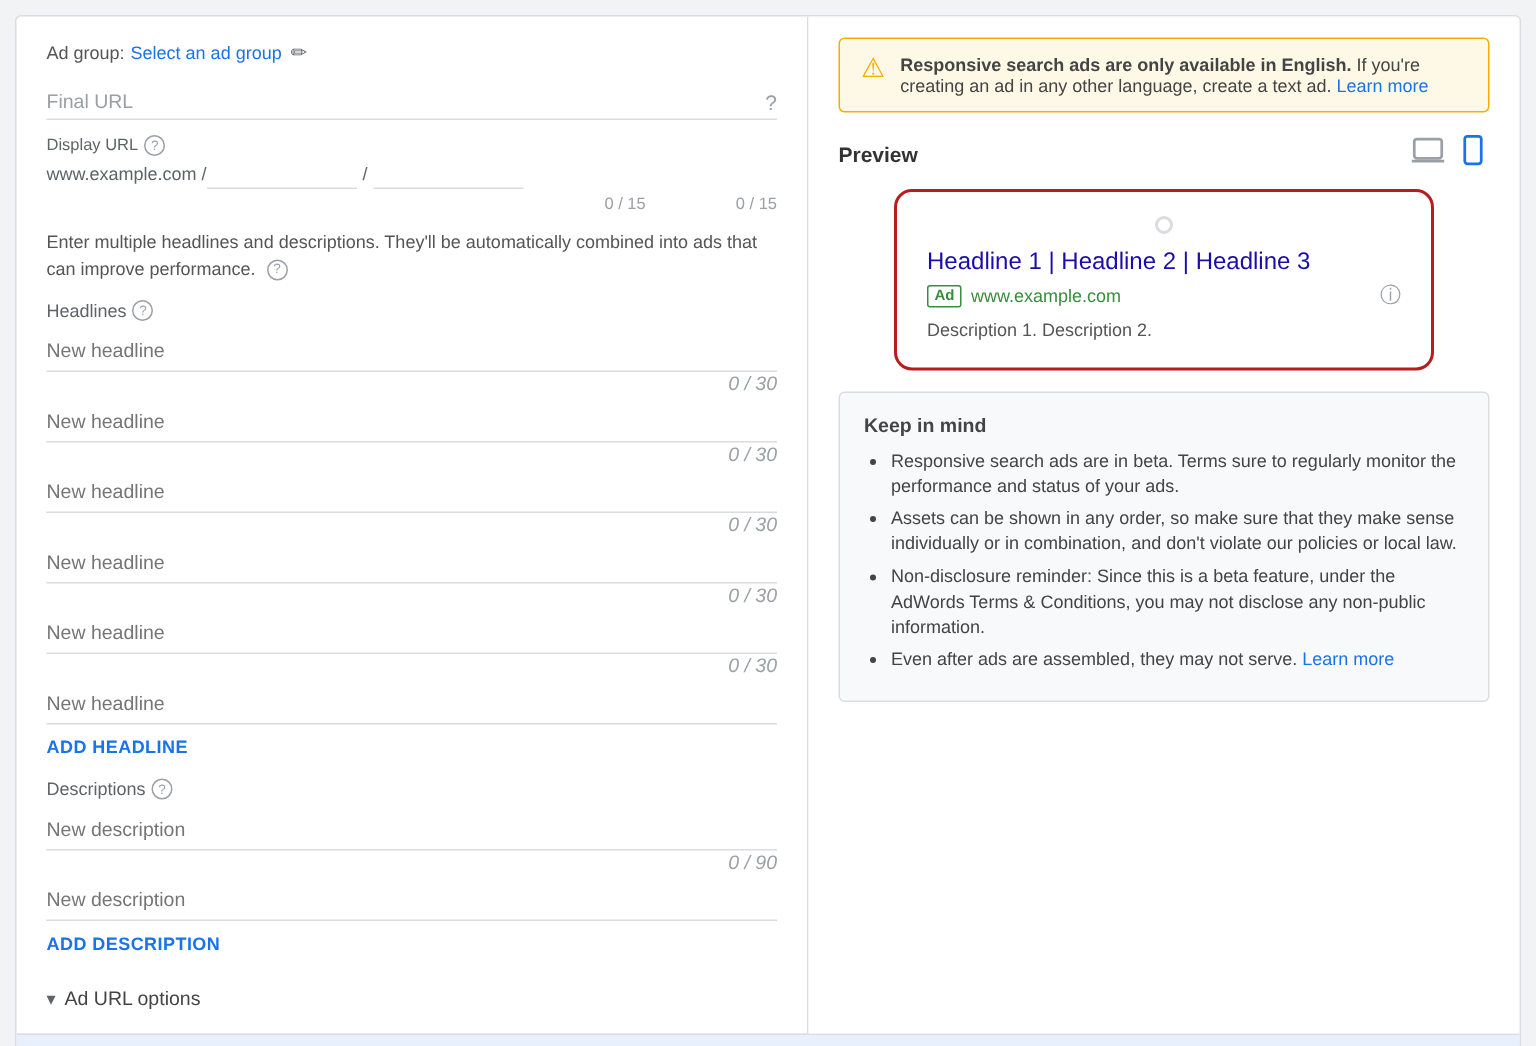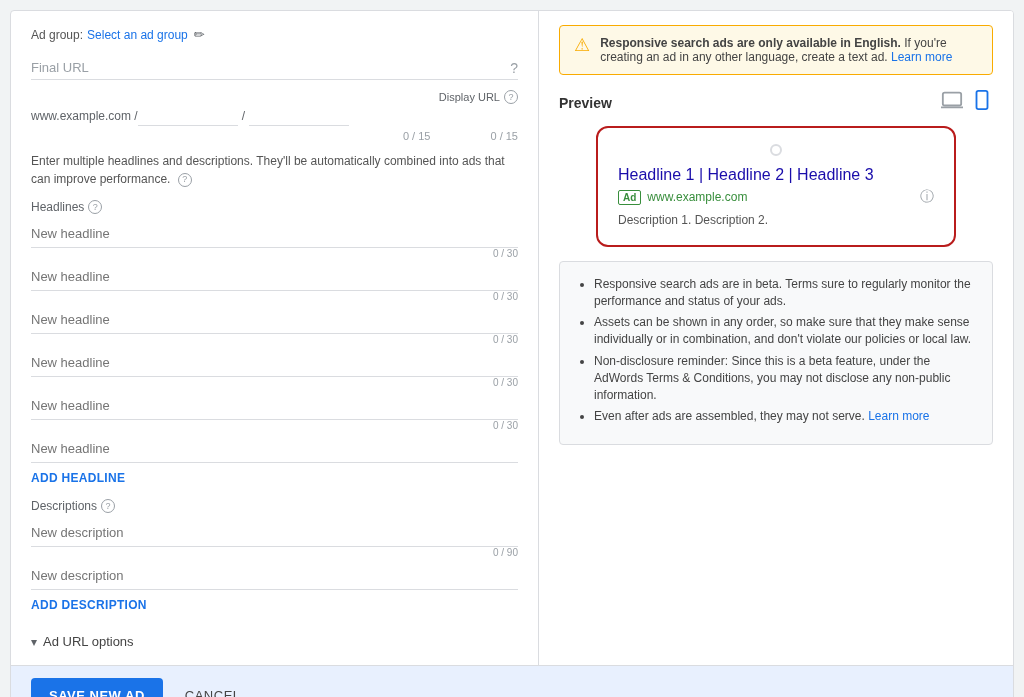--- a/index.html
+++ b/index.html
@@ -49,21 +49,20 @@
     .field-row {
       margin-bottom: 10px;
     }
     .field-label {
       font-size: 11px;
       color: #5f6368;
       margin-bottom: 2px;
       display: flex;
       align-items: center;
       gap: 4px;
-      justify-content: flex-end;
     }
     .field-label .help-icon {
       width: 14px;
       height: 14px;
       border-radius: 50%;
       border: 1px solid #9aa0a6;
       color: #9aa0a6;
       font-size: 9px;
       display: inline-flex;
       align-items: center;
@@ -169,23 +168,24 @@
       border: none;
       border-bottom: 1px solid #dadce0;
       padding: 6px 0;
       font-size: 13px;
       outline: none;
       color: #9aa0a6;
       background: transparent;
     }
     .headline-counter {
       text-align: right;
-      font-size: 10px;
+      font-size: 13px;
       color: #9aa0a6;
       margin-bottom: 4px;
+      font-style: italic;
     }
     .add-link {
       color: #1a73e8;
       font-size: 12px;
       font-weight: bold;
       cursor: pointer;
       text-decoration: none;
       display: inline-block;
       margin: 8px 0 14px 0;
       letter-spacing: 0.3px;
@@ -537,20 +537,21 @@
             <span class="ad-badge">Ad</span>
             <span class="preview-url">www.example.com</span>
             <span class="preview-info-icon">ⓘ</span>
           </div>
           <div class="preview-description">Description 1. Description 2.</div>
         </div>
 
       </div>
 
       <div class="keep-in-mind">
+        <div class="title">Keep in mind</div>
         <ul>
           <li>Responsive search ads are in beta. Terms sure to regularly monitor the performance and status of your ads.</li>
           <li>Assets can be shown in any order, so make sure that they make sense individually or in combination, and don't violate our policies or local law.</li>
           <li>Non-disclosure reminder: Since this is a beta feature, under the AdWords Terms &amp; Conditions, you may not disclose any non-public information.</li>
           <li><span>Even after ads are assembled, they may not serve.</span> <a>Learn more</a></li>
         </ul>
       </div>
 
     </div>
   </div>

